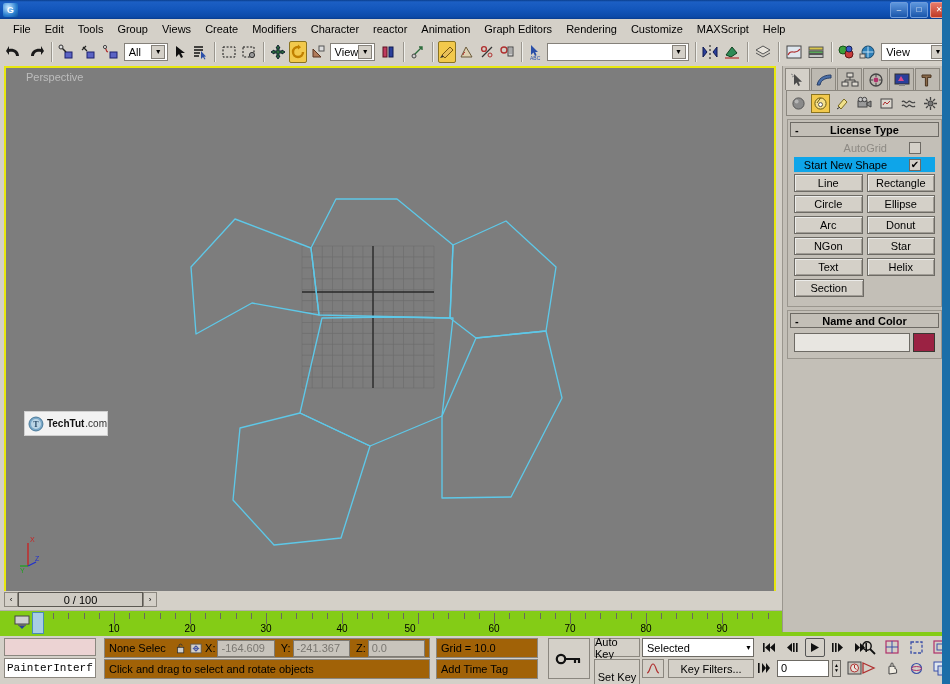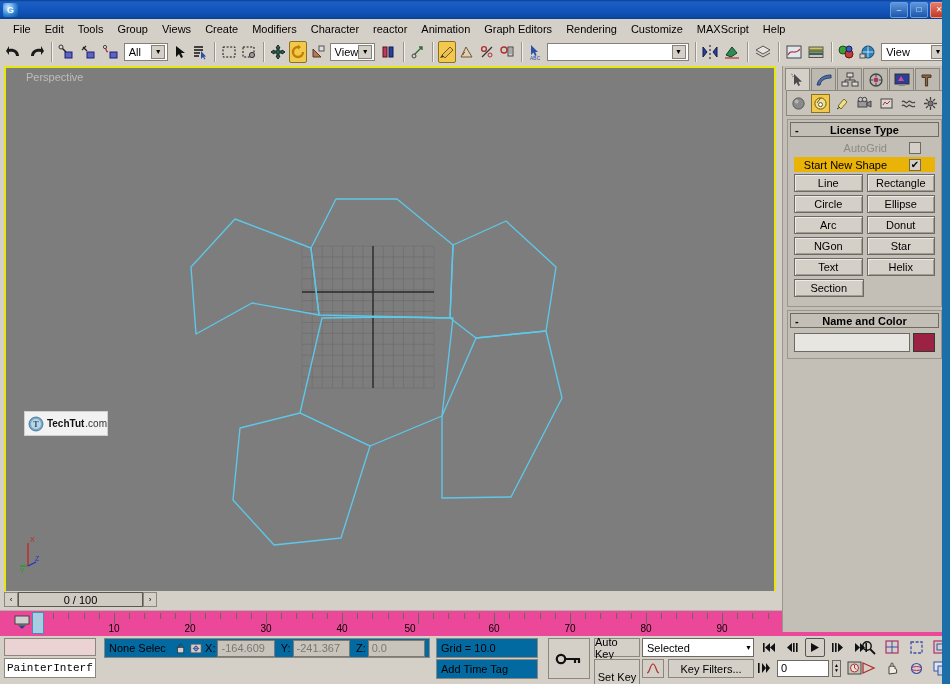--- a/index.html
+++ b/index.html
@@ -45,36 +45,36 @@
   .axis-tri{position:absolute;left:14px;bottom:18px;width:40px;height:40px;}
 
   
   .frameslider{position:absolute;left:4px;top:591px;width:772px;height:17px;background:#d4d0c8;
     display:flex;align-items:center;box-sizing:border-box;}
   .fs-arw{width:14px;height:15px;border:1px solid #8b877f;background:#d4d0c8;
     display:flex;align-items:center;justify-content:center;font-size:8px;box-sizing:border-box;}
   .fs-field{width:125px;height:15px;border:1px solid #5b5852;background:#cfcbc3;
     display:flex;align-items:center;justify-content:center;font-size:11px;box-sizing:border-box;}
 
-  .trackbar{position:absolute;left:0;top:610px;width:950px;height:26px;background:#ec4899;
+  .trackbar{position:absolute;left:0;top:610px;width:950px;height:26px;background:#84cc16;
     border-top:1px solid #b4b0a8;box-sizing:border-box;}
   .tb-key-icon{position:absolute;left:12px;top:3px;width:20px;height:16px;}
   .ruler{position:absolute;left:38px;top:0;right:140px;height:26px;overflow:hidden;}
   .tick{position:absolute;top:2px;width:1px;background:#6a6760;}
   .tick.maj{height:11px;}
   .tick.min{height:6px;}
   .tlab{position:absolute;top:12px;font-size:10px;color:#000;transform:translateX(-50%);}
   .slider-handle{position:absolute;top:1px;width:12px;height:22px;background:#a8cde3;border:1px solid #4a8cb5;box-sizing:border-box;}
 
   
   .statuszone{position:absolute;left:0;top:636px;width:950px;height:48px;background:#d4d0c8;}
   .ml-input{position:absolute;left:4px;top:2px;width:92px;height:18px;background:#ecd3d3;border:1px solid #8b877f;box-sizing:border-box;}
   .ml-out{position:absolute;left:4px;top:22px;width:92px;height:20px;background:#fff;border:1px solid #8b877f;
     box-sizing:border-box;font-family:"Liberation Mono",monospace;font-size:11px;display:flex;align-items:center;padding-left:2px;overflow:hidden;}
-  .sbar{position:absolute;height:20px;border:1px solid #8b877f;background:#0369a1;box-sizing:border-box;
+  .sbar{position:absolute;height:20px;border:1px solid #8b877f;background:#a16207;box-sizing:border-box;
     display:flex;align-items:center;font-size:11px;padding:0 4px;}
   .spin{height:17px;border:1px solid #7e7a73;background:#c8c4bc;box-sizing:border-box;
     display:flex;align-items:center;padding:0 3px;color:#7a7771;font-size:11px;}
   .btnbox{border:1px solid #8b877f;background:#d4d0c8;box-sizing:border-box;
     display:flex;align-items:center;justify-content:center;font-size:11px;}
 
   
   .cpanel{position:absolute;left:782px;top:66px;width:164px;height:566px;background:#c3bfb7;
     border-left:1px solid #9a968e;box-sizing:border-box;}
   .cp-tabs{display:flex;height:22px;margin:2px 0 0 2px;}
@@ -508,20 +508,23 @@
       <span style="margin:0 2px 0 6px;">Y:</span>
       <div class="spin" style="width:70px">
         <span>-241.367</span>
       </div>
       <span style="margin:0 2px 0 6px;">Z:</span>
       <div class="spin" style="width:70px">
         <span>0.0</span>
       </div>
     </div>
 
+    <div class="sbar" style="left:104px;top:23px;width:326px;">
+      <span>Click and drag to select and rotate objects</span>
+    </div>
 
     <div class="sbar" style="left:436px;top:2px;width:102px;">
       <span>Grid = 10.0</span>
     </div>
     <div class="sbar" style="left:436px;top:23px;width:102px;">
       <span>Add Time Tag</span>
     </div>
 
     <div style="position:absolute;left:548px;top:2px;width:42px;height:41px;border:1px solid #8b877f;background:#d4d0c8;box-sizing:border-box;display:flex;align-items:center;justify-content:center;">
       <svg width="28" height="16" viewBox="0 0 28 16">
@@ -750,21 +753,21 @@
     <div class="rollout">
       <div class="ro-head">
         <span class="mn">-</span>
         <span>License Type</span>
       </div>
       <div class="ro-body">
         <div class="cbrow">
           <span class="lbl dim">AutoGrid</span>
           <span class="cbox"></span>
         </div>
-        <div class="cbrow hl" style="background: #eab308;">
+        <div class="cbrow hl" style="background: #0ea5e9;">
           <span class="lbl">Start New Shape</span>
           <span class="cbox">✔</span>
         </div>
         <div id="objtype-rows">
             <div class="row">
               <div class="obtn">Line</div>
               <div class="obtn">Rectangle</div>
             </div>
             <div class="row">
               <div class="obtn">Circle</div>

